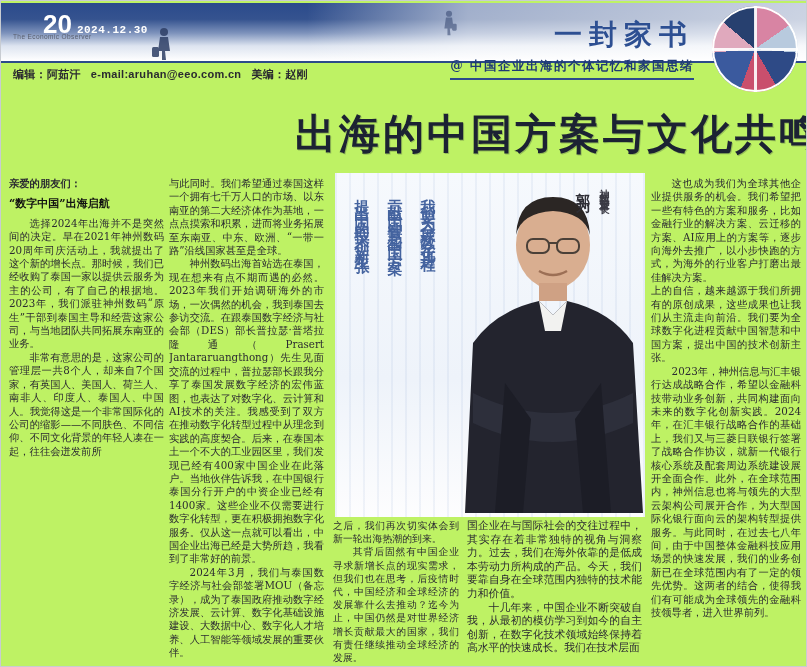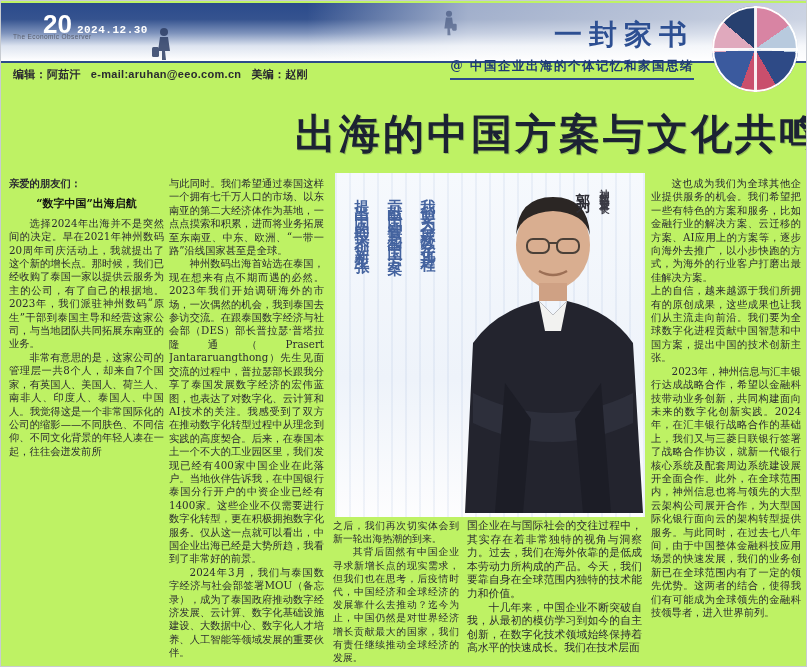--- a/index.html
+++ b/index.html
@@ -58,21 +58,21 @@
   }
   
   .col { position:absolute; overflow:hidden; color:#2b2b31; text-align:justify; }
   .col p { text-indent:2em; }
   #col1 { left:8px;  top:176px; width:155px; height:486px; font-size:10.3px; line-height:13.4px; }
   #col2 { left:168px; top:176px; width:155px; height:486px; font-size:10.3px; line-height:13.4px; }
   #col3 { left:332px; top:518px; width:126px; height:145px; font-size:9.9px;  line-height:13.2px; }
   #col4 { left:466px; top:518px; width:175px; height:145px; font-size:10.8px; line-height:13.6px; }
   #col5 { left:650px; top:176px; width:150px; height:486px; font-size:10.3px; line-height:13.4px; }
   .salutation { text-indent:0 !important; font-weight:bold; }
-  .subhead { text-align:center; font-weight:bold; font-size:11px; color:#111; margin:7px 0 6px; text-indent:0 !important; }
+  .subhead { text-align:left; font-weight:bold; font-size:11px; color:#111; margin:7px 0 6px; text-indent:0 !important; }
   
   #photo-block {
     position:absolute; left:334px; top:172px; width:310px; height:344px; overflow:hidden;
     background:
       repeating-linear-gradient(90deg, rgba(120,150,200,.10) 0 2px, rgba(255,255,255,0) 2px 14px),
       linear-gradient(180deg,#f6f9fd 0%,#eef3fa 60%,#fdfdfe 100%);
   }
   .quote {
     position:absolute; left:10px; top:14px; height:256px;
     writing-mode:vertical-rl; white-space:pre-line;

